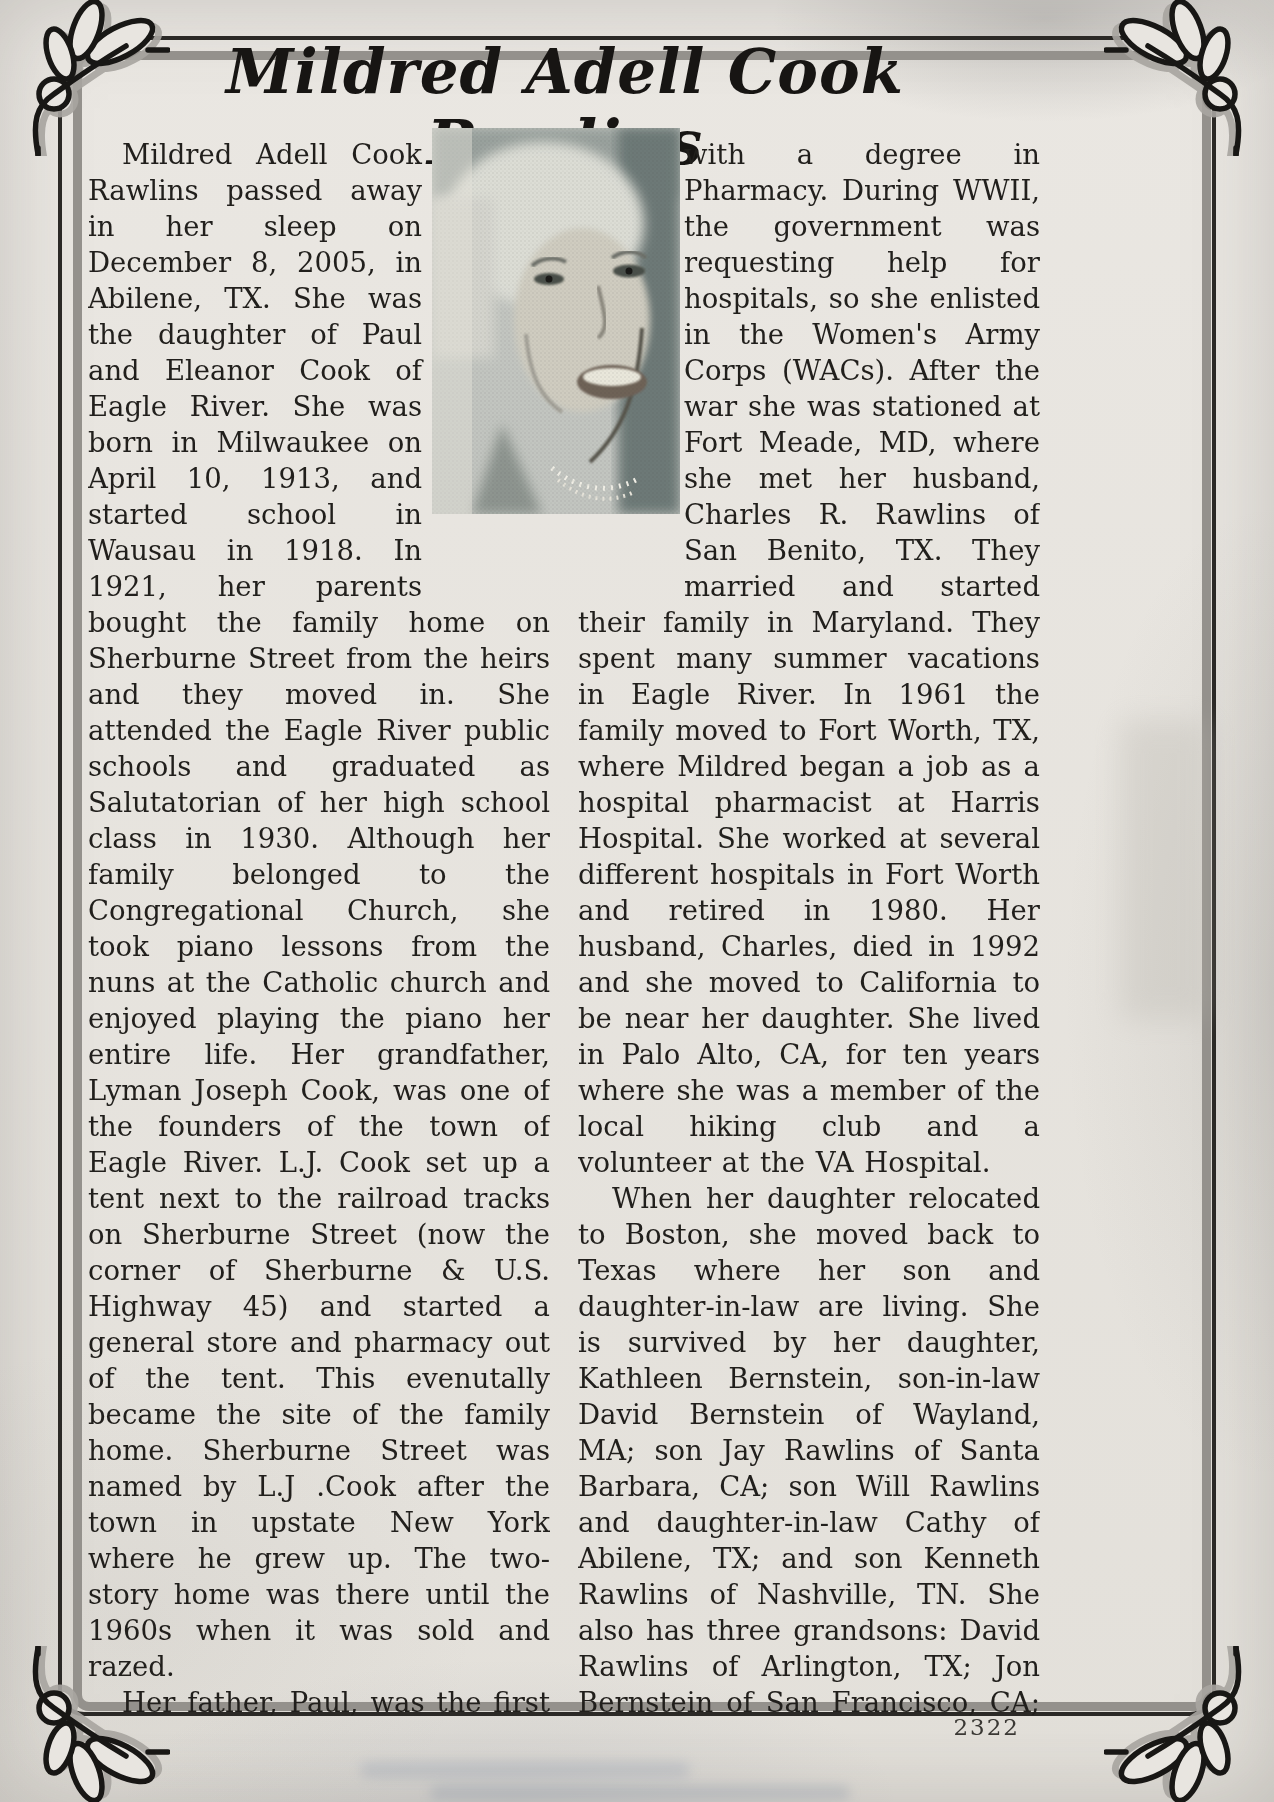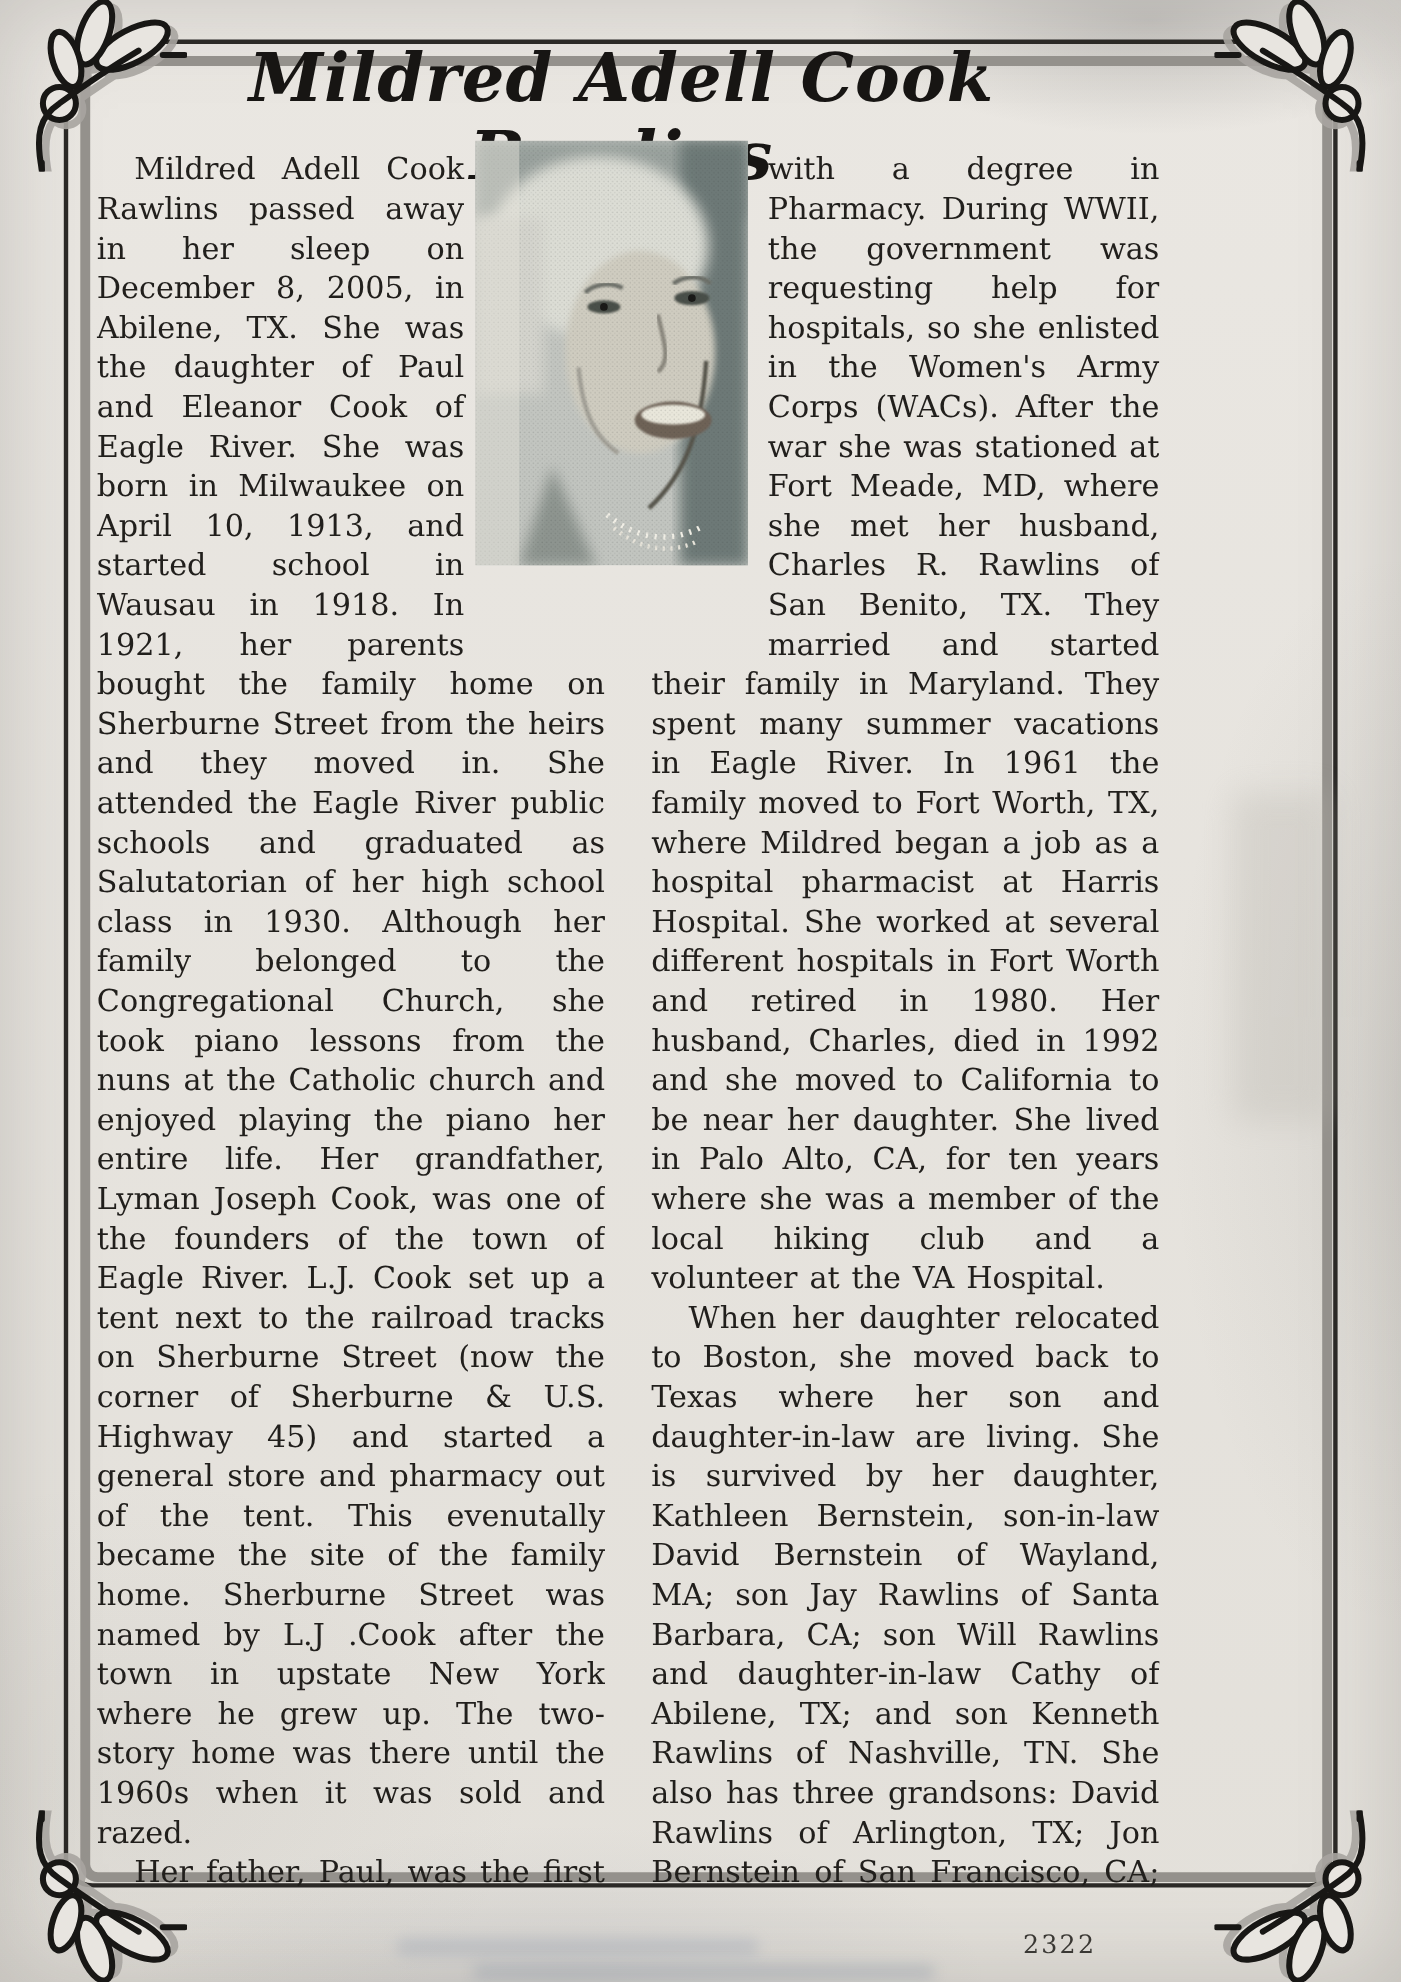--- a/index.html
+++ b/index.html
@@ -37,28 +37,28 @@
   .photo{
     position:absolute;left:432px;top:128px;width:248px;height:386px;
   }
   .photo svg{display:block;width:100%;height:100%;}
   .content{
     position:absolute;left:88px;top:136px;width:966px;height:1592px;
     display:flex;
   }
   .col{width:462px;height:1580px;overflow:hidden;text-align:justify;
        font-size:27.5px;line-height:36px;word-spacing:2px;}
-  .col-left{margin-right:42px;}
+  .col-left{margin-right:28px;}
   p.para{margin:0;padding:0;}
   p.indent{text-indent:34px;}
   .photo-notch-right{float:right;width:128px;height:460px;}
   .photo-notch-left{float:left;width:106px;height:460px;}
   .clip-number{
-    position:absolute;left:930px;top:1755px;width:90px;
-    font-size:23px;letter-spacing:2px;color:#3a3834;text-align:left;
+    position:absolute;left:930px;top:1714px;width:90px;
+    font-size:23px;letter-spacing:2px;color:#3a3834;text-align:right;
   }
   .smudge{position:absolute;filter:blur(6px);opacity:.35;background:#9aa3b2;border-radius:8px;}
   .smudge.s1{left:360px;top:1762px;width:330px;height:16px;}
   .smudge.s2{left:430px;top:1786px;width:420px;height:14px;background:#8e99a8;}
   .smudge.s3{left:1120px;top:720px;width:90px;height:300px;background:#b9b6ae;opacity:.3;filter:blur(14px);}
 </style>
 </head>
 <body>
 
 <svg width="0" height="0" style="position:absolute">

